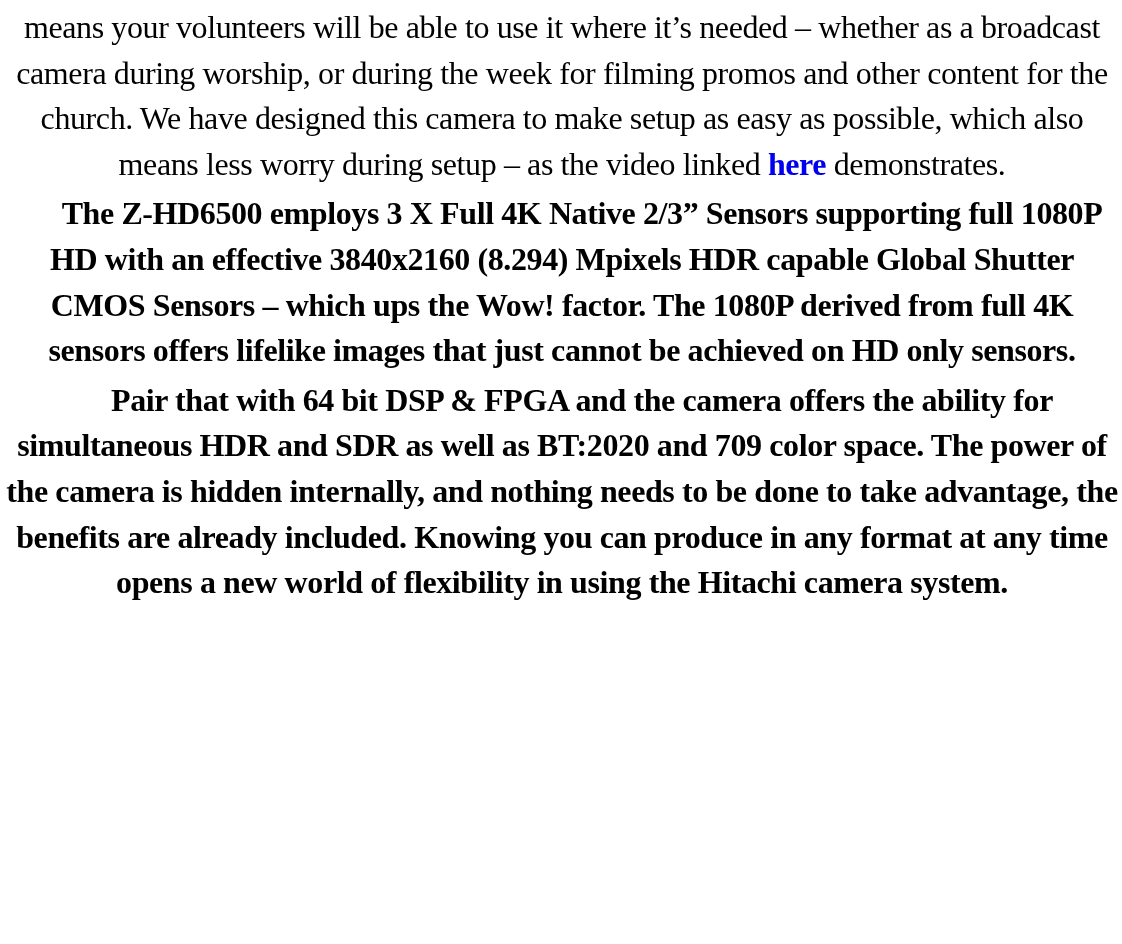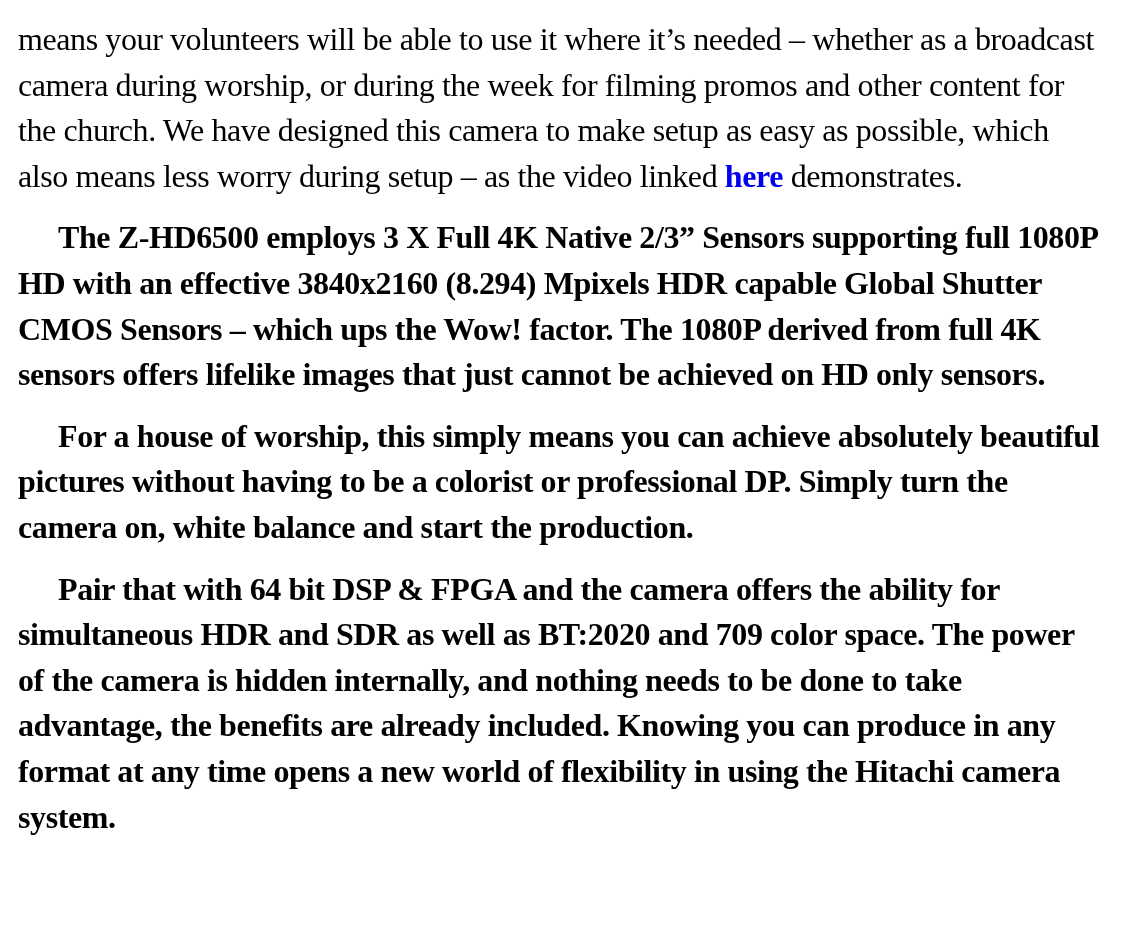--- a/index.html
+++ b/index.html
@@ -16,22 +16,23 @@
     font-family: "Liberation Serif", "DejaVu Serif", serif;
     font-size: 32px;
     line-height: 45.6px;
     letter-spacing: -0.4px;
     color: #000000;
     text-align: left;
     padding: 1px 0 0 2px;
     width: 1120px;
   }
   p.para {
-    margin: 16px;
+    margin: 4px;
     text-indent: 0;
+    text-align: center;
   }
   p.para.indented {
     text-indent: 40px;
     font-weight: bold;
   }
   a.inline-link {
     color: #0000ee;
     font-weight: 700;
     text-decoration: none;
     cursor: pointer;
@@ -39,17 +40,16 @@
 </style>
 </head>
 <body>
 
 <div class="page">
 
   <p class="para"><span>means your volunteers will be able to use it where it’s needed – whether as a broadcast camera during worship, or during the week for filming promos and other content for the church. We have designed this camera to make setup as easy as possible, which also means less worry during setup – as the video linked </span><a class="inline-link">here</a><span> demonstrates.</span></p>
 
   <p class="para indented"><span>The Z-HD6500 employs 3 X Full 4K Native 2/3” Sensors supporting full 1080P HD with an effective 3840x2160 (8.294) Mpixels HDR capable Global Shutter CMOS Sensors – which ups the Wow! factor. The 1080P derived from full 4K sensors offers lifelike images that just cannot be achieved on HD only sensors.</span></p>
 
-  <p class="para indented"><span>For a house of worship, this simply means you can achieve absolutely beautiful pictures without having to be a colorist or professional DP. Simply turn the camera on, white balance and start the production.</span></p>
 
   <p class="para indented"><span>Pair that with 64 bit DSP &amp; FPGA and the camera offers the ability for simultaneous HDR and SDR as well as BT:2020 and 709 color space. The power of the camera is hidden internally, and nothing needs to be done to take advantage, the benefits are already included. Knowing you can produce in any format at any time opens a new world of flexibility in using the Hitachi camera system.</span></p>
 
 </div>
 
 </body></html>

